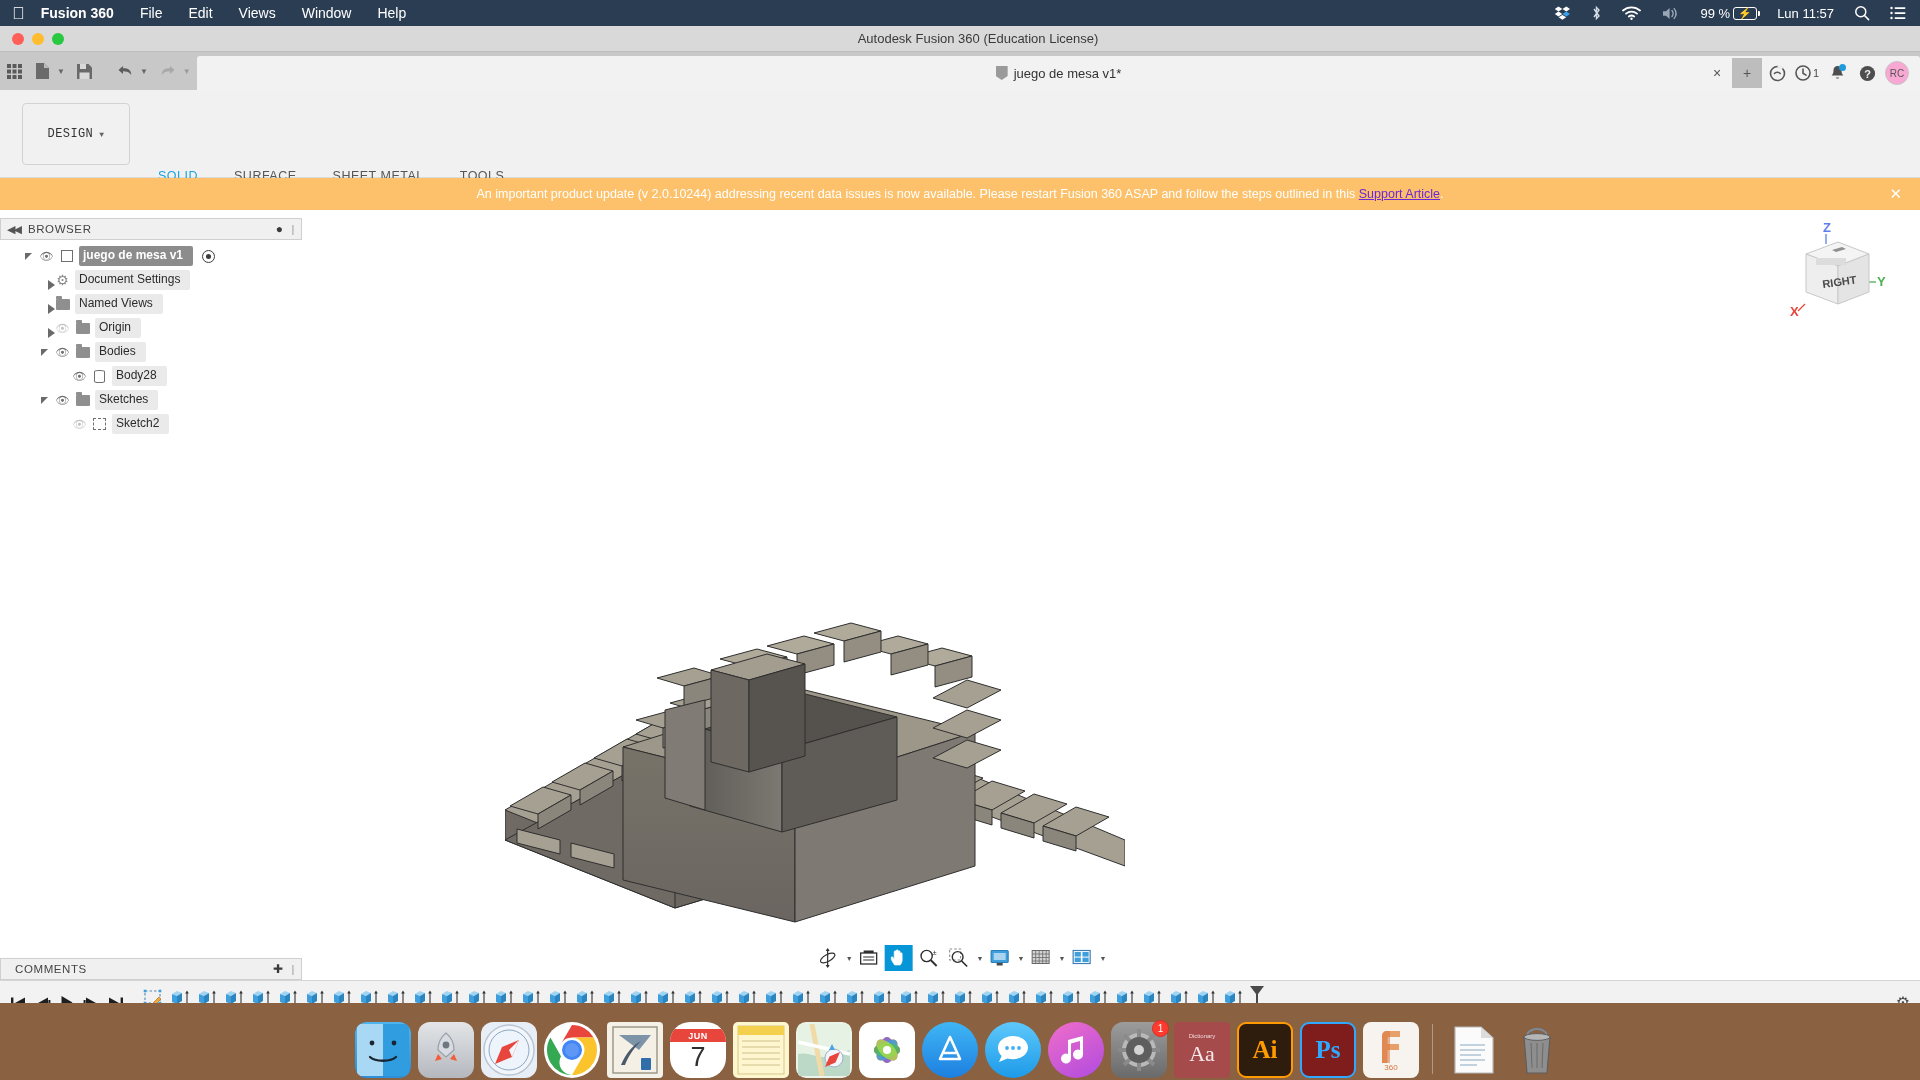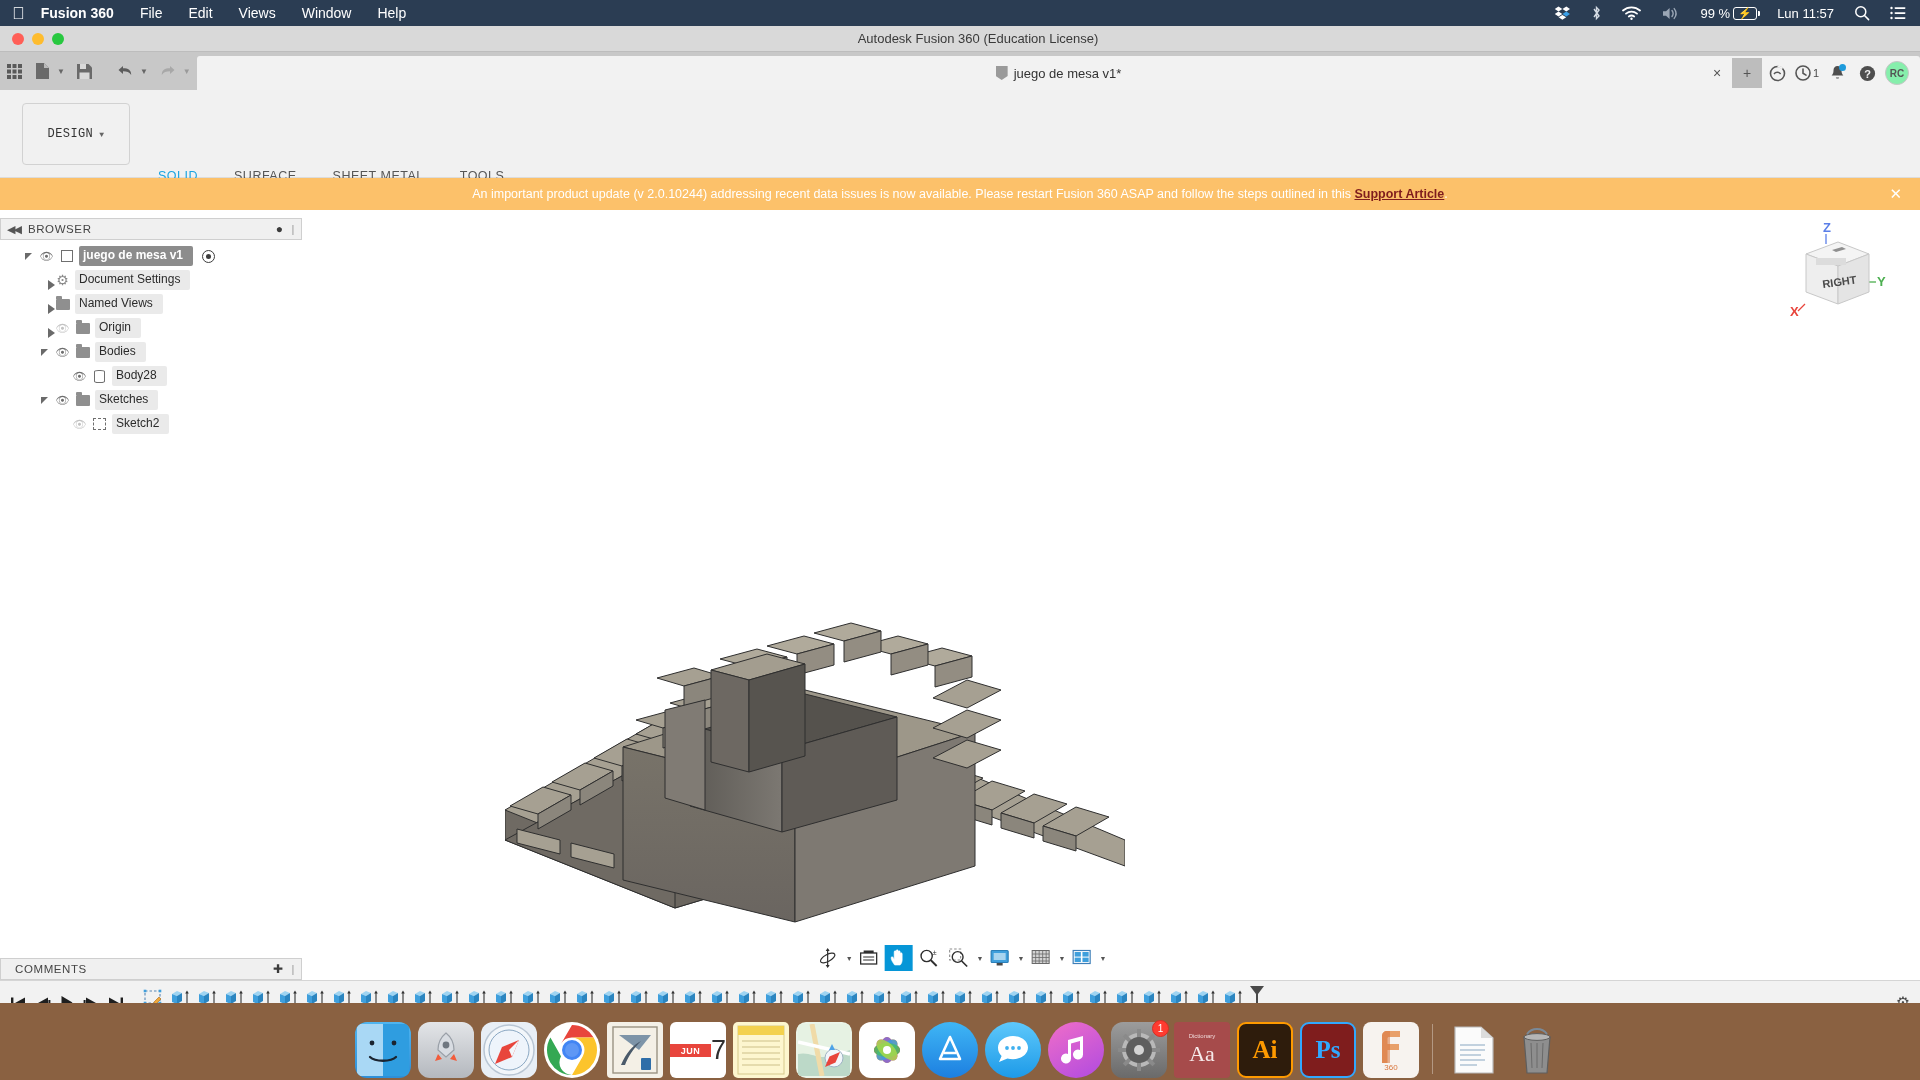--- a/index.html
+++ b/index.html
@@ -86,23 +86,23 @@
   #tab-right {
     margin-left: auto; display: flex; align-items: center; gap: 0px;
     padding-right: 8px; position: relative; z-index: 2;
   }
   #tab-right .tr {
     width: 30px; height: 30px; display: flex; align-items: center; justify-content: center;
     color: #555; font-size: 14px; position: relative;
   }
   #tab-plus { background: #bdbdbd; font-size: 19px; color: #444; }
   .avatar {
-    width: 24px; height: 24px; border-radius: 50%; background: #86efac;
+    width: 24px; height: 24px; border-radius: 50%; background: #f9a8d4;
     border: 1px solid #c6c6c6; display: flex; align-items: center; justify-content: center;
-    font-size: 10px; color: #555; font-weight: bold;
+    font-size: 10px; color: #555; font-weight: normal;
   }
   .bell-dot {
     position: absolute; top: 6px; right: 6px; width: 7px; height: 7px;
     border-radius: 50%; background: #1e9bdc;
   }
 
   
   #ribbon {
     height: 88px; background: #f1f1f1; display: flex; align-items: flex-start;
     border-bottom: 1px solid #dcdcdc; position: relative;
@@ -135,21 +135,21 @@
   .ricons { display: flex; align-items: flex-end; gap: 4px; height: 46px; padding-top: 3px; }
   .ric { width: 38px; height: 42px; display: flex; align-items: center; justify-content: center; }
   .rlabel { font-size: 11px; color: #444; letter-spacing: .4px; margin-top: 6px; white-space: nowrap; }
 
   
   #banner {
     height: 32px; background: #fcc16a; display: flex; align-items: center;
     justify-content: center; position: relative;
   }
   #banner-text { font-size: 12.5px; color: #ffffff; }
-  #banner-text a { color: #7f1d1d; text-decoration: underline; font-weight: bold; }
+  #banner-text a { color: #6d28d9; text-decoration: underline; }
   #banner-close {
     position: absolute; right: 18px; color: #ffffff; font-size: 15px;
   }
 
   
   #canvas-area {
     position: relative; height: 770px; background: #ffffff; overflow: hidden;
   }
 
   
@@ -1546,21 +1546,21 @@
         <svg width="48" height="50" viewBox="0 0 48 50">
           <rect x="2" y="2" width="44" height="46" fill="#f4f0e6" stroke="#9a9383" stroke-width="1.4"></rect>
           <path d="M8 10l20 15 12-15z" fill="#7d94a8"></path>
           <path d="M10 40c5-12 12-20 20-24-8 8-13 16-16 24z" fill="#4a5a6a"></path>
           <rect x="30" y="33" width="10" height="12" fill="#2f6ea8" rx="1"></rect>
         </svg>
       </div>
     </div>
 
     <div class="dwrap">
-      <div class="dicon" style="background:#ffffff;border-radius:6px;flex-direction:row">
+      <div class="dicon" style="background:#ffffff;border-radius:20px;flex-direction:column">
         <div style="background:#e8453c;color:#fff;font-size:9px;width:100%;text-align:center;padding:2px 0 1px;font-weight:bold;letter-spacing:.5px">JUN</div>
         <div style="color:#2f2f2f;font-size:27px;line-height:30px;font-weight:300">7</div>
       </div>
     </div>
 
     <div class="dwrap">
       <div class="dicon" style="background:#fdf6cf;border-radius:5px">
         <svg width="48" height="50" viewBox="0 0 48 50">
           <rect x="1" y="1" width="46" height="48" fill="#fdf6cf" stroke="#d6c98c" stroke-width="1"></rect>
           <rect x="1" y="1" width="46" height="9" fill="#f3d14e"></rect>

